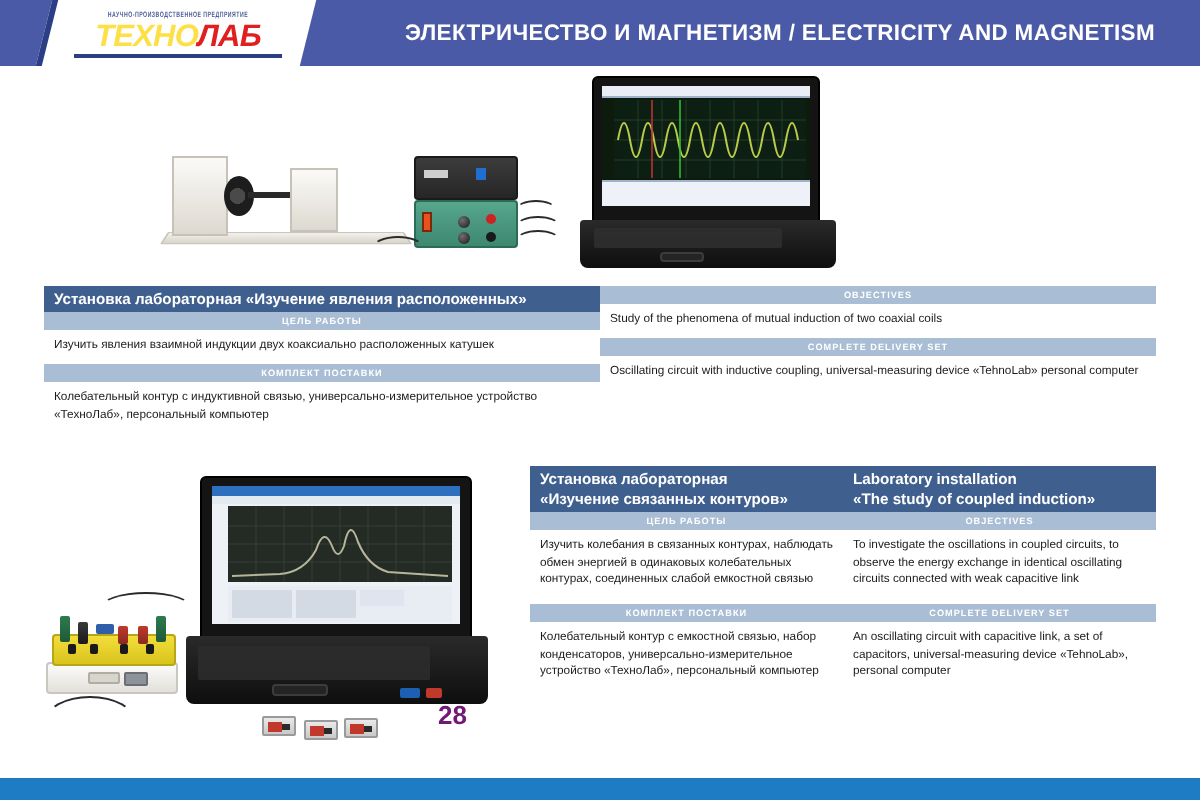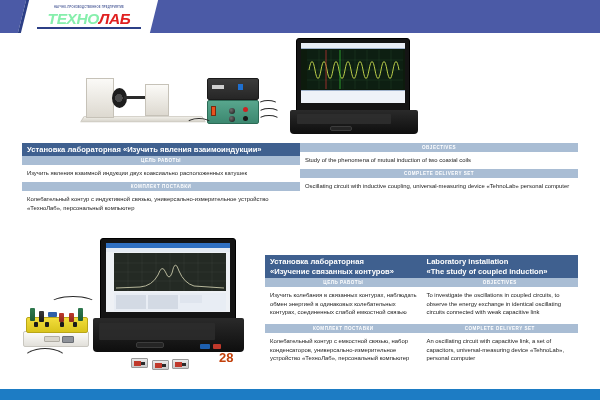--- a/index.html
+++ b/index.html
@@ -37,21 +37,21 @@
   }
   .logo-micro {
     font-size: 2.6px; color: #2c3f86; letter-spacing: .25px;
     white-space: nowrap; transform: scaleY(1.5); margin-bottom: 2px;
     font-weight: bold; opacity: .85;
   }
   .logo-word {
     font-size: 15.5px; font-weight: bold; font-style: italic;
     letter-spacing: -.4px; line-height: 1; white-space: nowrap;
   }
-  .logo-a { color: #86efac; }
+  .logo-a { color: #fde047; }
   .logo-b { color: #e02020; margin-top: 22px; }
   .logo-bar {
     width: 104px; height: 2px; background: #2c3f86; margin-top: 1px;
   }
 
   
   .footer-bar {
     position: absolute; left: 0; bottom: 0; width: 600px; height: 11px;
     background: #1d7cc4;
   }
@@ -192,46 +192,47 @@
   
   #table1 { left: 22px; top: 143px; width: 556px; }
   #table1 .col { width: 278px; }
   #table1 .t-title { height: 13px; display: flex; align-items: center; }
   #table1 .t-sub { height: 9px; display: flex; align-items: center; justify-content: center; }
   #table1 .body1 { height: 17px; }
   #table1 .body2 { height: 26px; }
 
   
   #table2 { left: 265px; top: 233px; width: 313px; }
-  #table2 .col { width: 156.5px; margin-top: 22px; }
+  #table2 .col { width: 156.5px; }
   #table2 .t-title { height: 23px; display: flex; flex-direction: column; justify-content: center; }
   #table2 .t-sub { height: 9px; display: flex; align-items: center; justify-content: center; }
   #table2 .body1 { height: 37px; }
   #table2 .body2 { height: 38px; }
 
   .page-num {
     position: absolute; left: 219px; top: 350px;
-    color: #c2410c; font-size: 13px; font-weight: bold;
+    color: #701a75; font-size: 13px; font-weight: bold;
     font-family: "Liberation Sans", sans-serif;
   }
 </style>
 </head>
 <body>
 
 <div class="page">
 
   <div class="header">
     <div class="logo-panel"></div>
     <div class="logo-inner">
       <div class="logo-micro">НАУЧНО-ПРОИЗВОДСТВЕННОЕ ПРЕДПРИЯТИЕ</div>
       <div class="logo-word">
         <span class="logo-a">ТЕХНО</span><span class="logo-b">ЛАБ</span>
       </div>
       <div class="logo-bar"></div>
     </div>
+    <div class="header-title">ЭЛЕКТРИЧЕСТВО И МАГНЕТИЗМ / ELECTRICITY AND MAGNETISM</div>
   </div>
 
   <div class="photo">
     <div class="coil-base"></div>
     <div class="coil-box big"></div>
     <div class="coil-dark"></div>
     <div class="coil-rod"></div>
     <div class="coil-box small"></div>
 
     <div class="instr-top"></div>
@@ -273,21 +274,21 @@
         <line x1="39" y1="7" x2="39" y2="46" stroke="#3b3" stroke-width="0.8"></line>
       </svg>
     </div>
     <div class="lt-base" style="left:290px;top:110px;width:128px;height:24px;"></div>
     <div class="lt-key" style="left:297px;top:114px;width:94px;height:10px;background:#2f2f2f;"></div>
     <div class="lt-touch" style="left:330px;top:126px;width:22px;height:5px;"></div>
   </div>
 
   <div class="tbl" id="table1">
     <div class="col">
-      <div class="t-title">Установка лабораторная «Изучить явления взаимоиндукции»</div>
+      <div class="t-title">Установка лабораторная «Изучение явления расположенных»</div>
       <div class="t-sub">ЦЕЛЬ РАБОТЫ</div>
       <div class="t-body body1">Изучить явления взаимной индукции двух коаксиально расположенных катушек</div>
       <div class="t-sub">КОМПЛЕКТ ПОСТАВКИ</div>
       <div class="t-body body2">Колебательный контур с индуктивной связью, универсально-измерительное устройство «ТехноЛаб», персональный компьютер</div>
     </div>
     <div class="col">
       <div class="t-sub">OBJECTIVES</div>
       <div class="t-body body1">Study of the phenomena of mutual induction of two coaxial coils</div>
       <div class="t-sub">COMPLETE DELIVERY SET</div>
       <div class="t-body body2">Oscillating circuit with inductive coupling, universal-measuring device «TehnoLab» personal computer</div>

